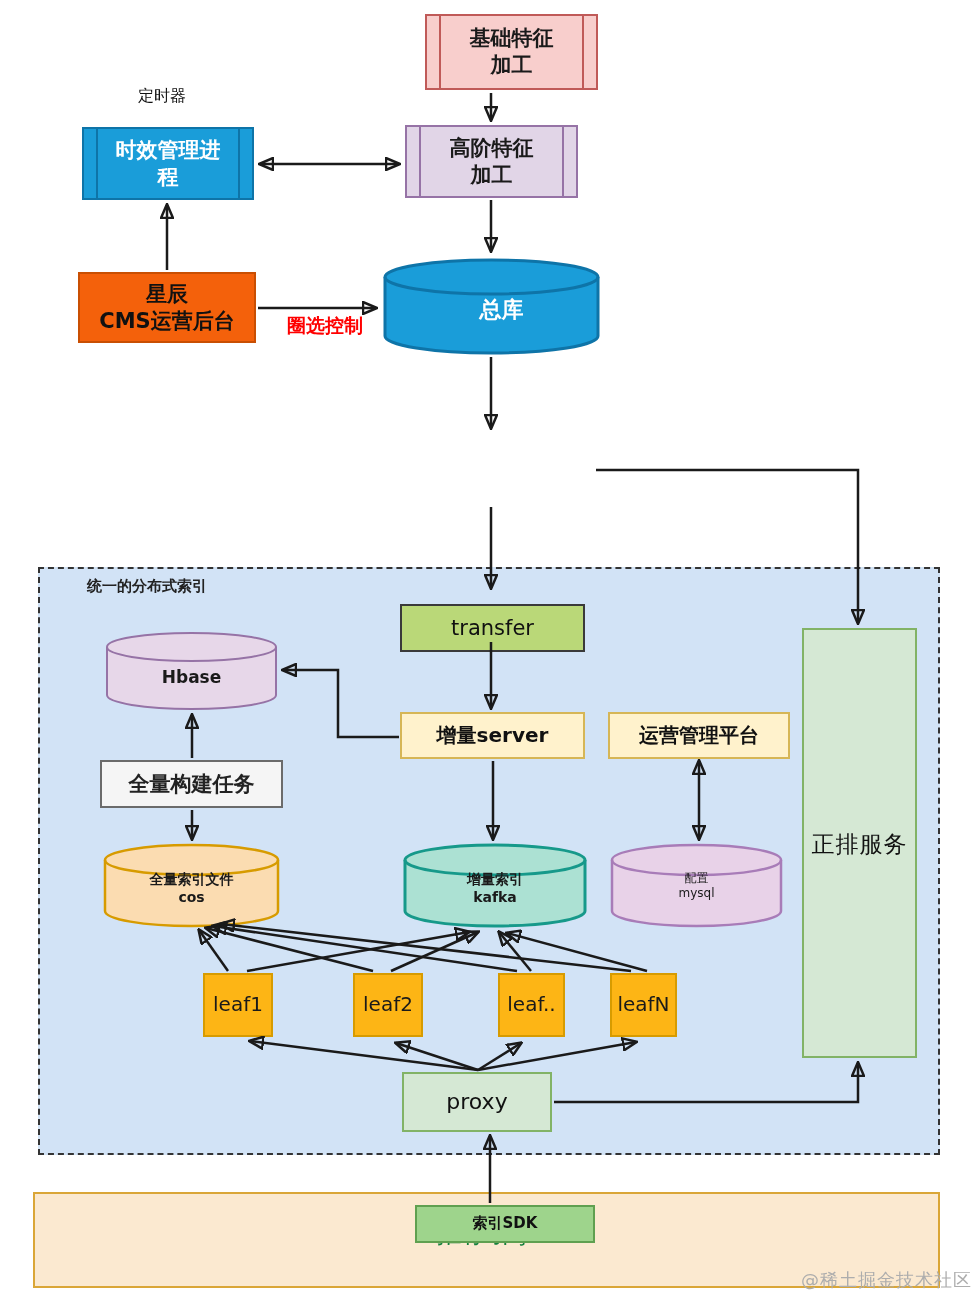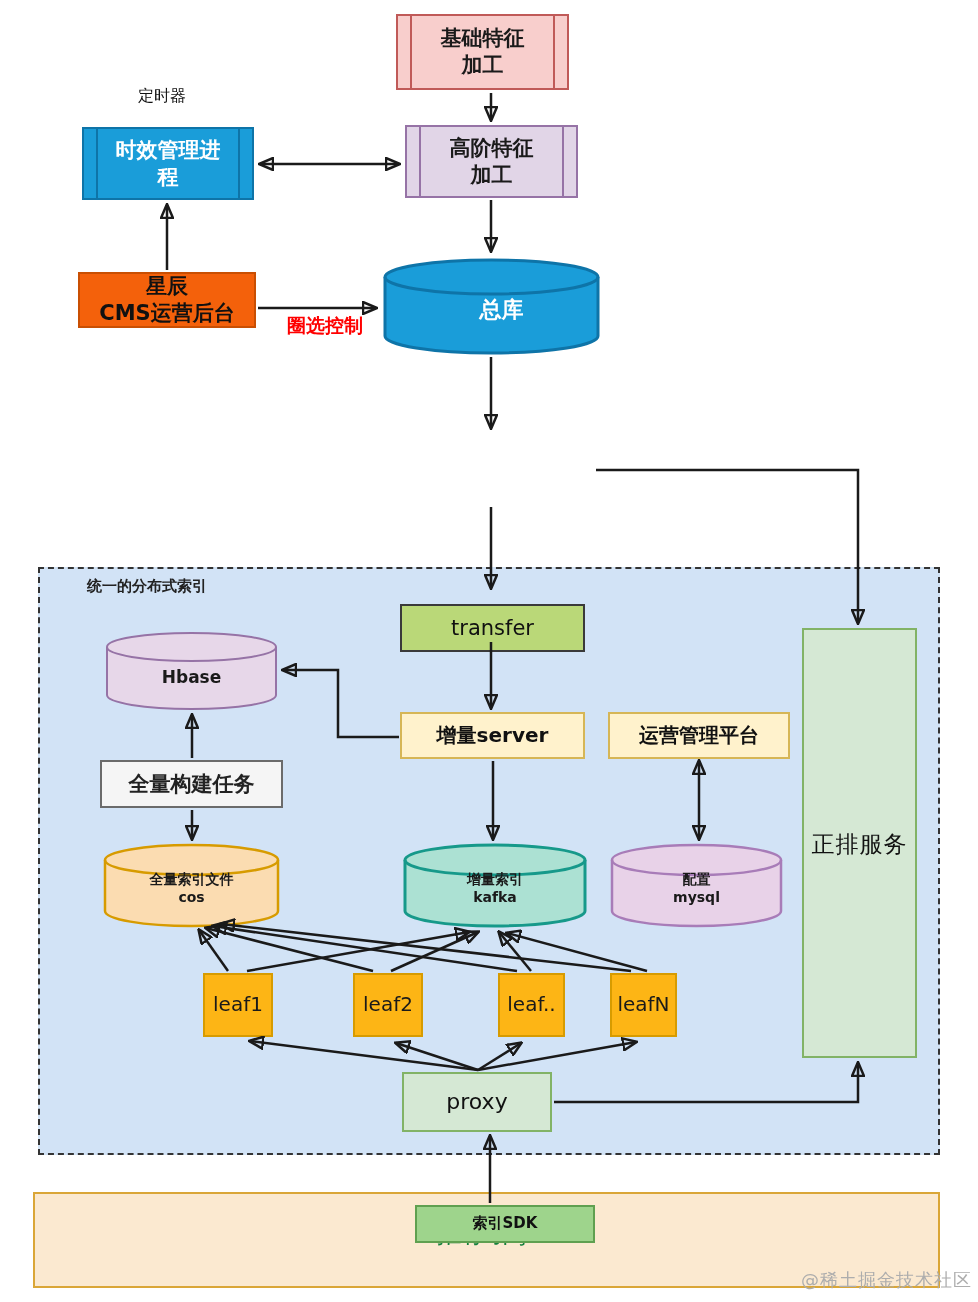--- a/index.html
+++ b/index.html
@@ -66,38 +66,38 @@
 <div class="canvas">
 
   <div class="container-index">
     <div class="container-label">统一的分布式索引</div>
   </div>
 
   <div class="engine-box">
     <span class="lbl">推荐引擎</span>
   </div>
 
-  <div class="node proc c-pink" style="left:396px;top:14px;width:173px;height:76px">
+  <div class="node proc c-pink" style="left:425px;top:14px;width:173px;height:76px">
     <span class="lbl">基础特征
 加工</span>
   </div>
 
   <div class="node proc c-purple" style="left:405px;top:125px;width:173px;height:73px">
     <span class="lbl">高阶特征
 加工</span>
   </div>
 
   <div class="free-label" style="left:138px;top:86px;font-size:16px;color:#111">定时器</div>
 
   <div class="node proc c-blue" style="left:82px;top:127px;width:172px;height:73px">
     <span class="lbl">时效管理进
 程</span>
   </div>
 
-  <div class="node rect c-orange" style="left:78px;top:272px;width:178px;height:56px">
+  <div class="node rect c-orange" style="left:78px;top:272px;width:178px;height:71px">
     <span class="lbl">星辰
 CMS运营后台</span>
   </div>
 
   <div class="free-label" style="left:277px;top:313px;width:96px;font-size:19px;font-weight:bold;color:#FF0000;text-align:center">圈选控制</div>
 
   <div class="cyl" style="left:383px;top:258px;width:237px;height:97px">
     <svg width="217" height="97" viewBox="0 0 217 97">
       <path d="M2,19 A106.5,17 0 0 1 215,19 L215,78 A106.5,17 0 0 1 2,78 Z" fill="#1A9DD9" stroke="#0E74A8" stroke-width="3"></path>
       <path d="M2,19 A106.5,17 0 0 0 215,19" fill="none" stroke="#0E74A8" stroke-width="3"></path>
@@ -146,21 +146,21 @@
     </svg>
     <div class="lbl" style="top:28px;font-weight:600;font-size:14px">增量索引
 kafka</div>
   </div>
 
   <div class="cyl" style="left:610px;top:843px;width:173px;height:85px">
     <svg width="173" height="85" viewBox="0 0 173 85">
       <path d="M2,17 A84.5,15 0 0 1 171,17 L171,68 A84.5,15 0 0 1 2,68 Z" fill="#E8D2E8" stroke="#A87CB8" stroke-width="2.5"></path>
       <path d="M2,17 A84.5,15 0 0 0 171,17" fill="none" stroke="#A87CB8" stroke-width="2.5"></path>
     </svg>
-    <div class="lbl" style="top:28px;font-weight:700;font-size:14px">配置
+    <div class="lbl" style="top:28px;font-weight:400;font-size:12px">配置
 mysql</div>
   </div>
 
   <div class="node rect c-amber" style="left:203px;top:973px;width:70px;height:64px">
     <span class="lbl">leaf1</span>
   </div>
   <div class="node rect c-amber" style="left:353px;top:973px;width:70px;height:64px">
     <span class="lbl">leaf2</span>
   </div>
   <div class="node rect c-amber" style="left:498px;top:973px;width:67px;height:64px">

